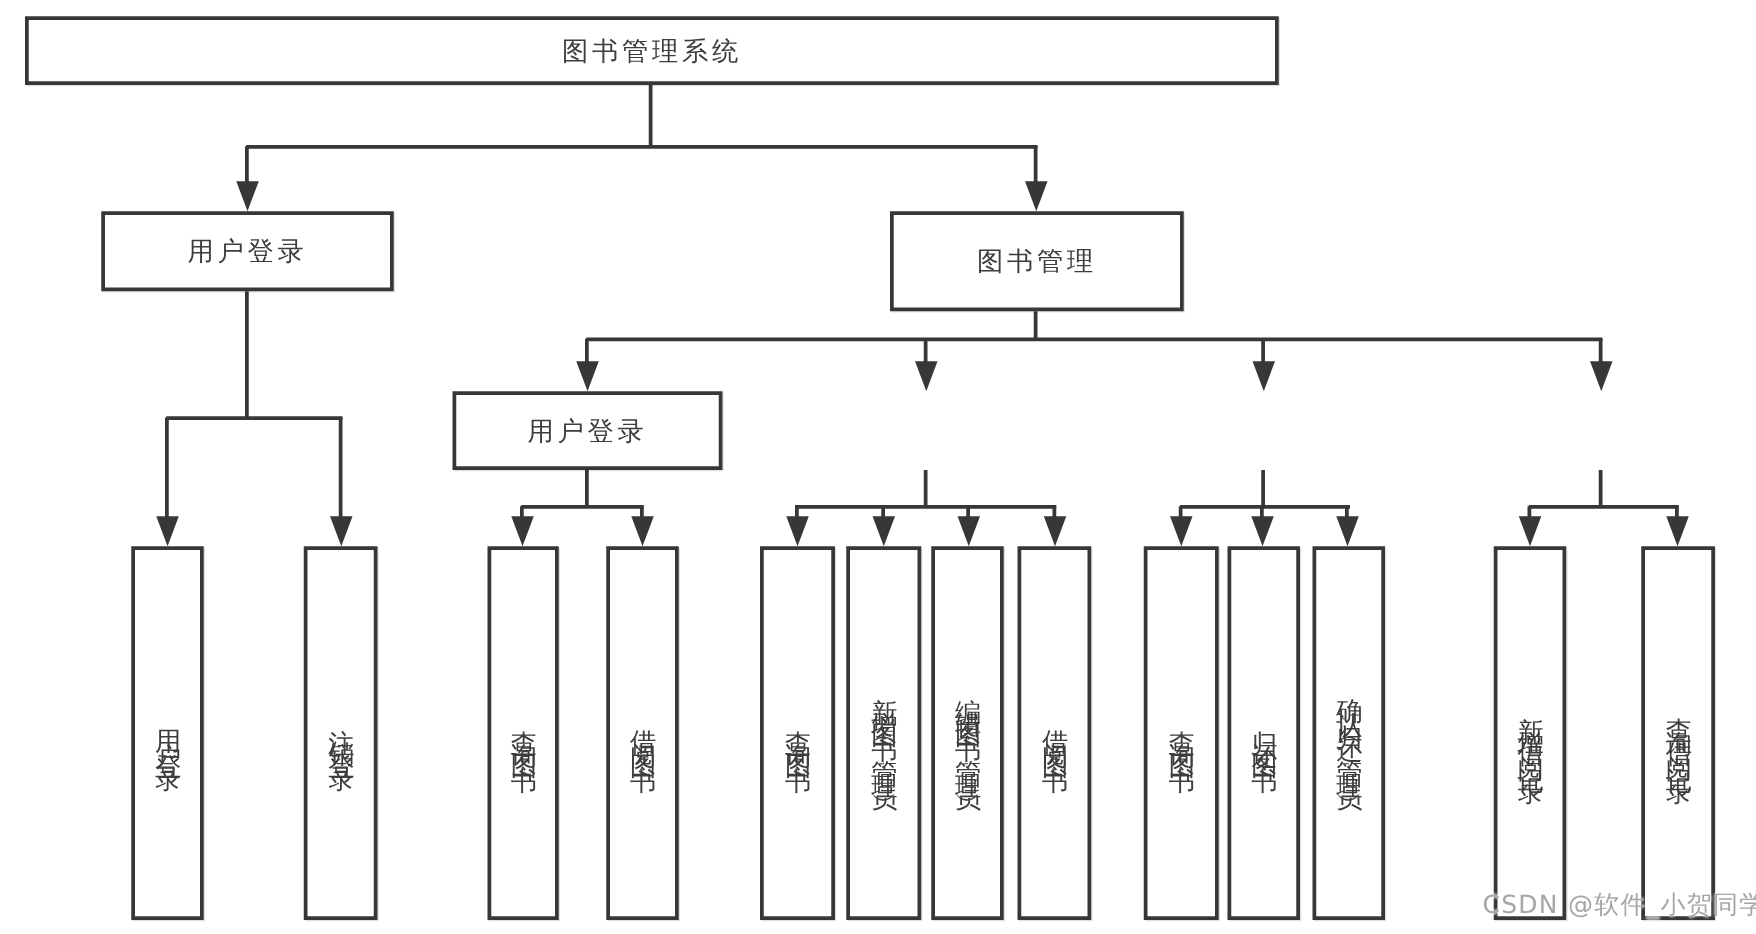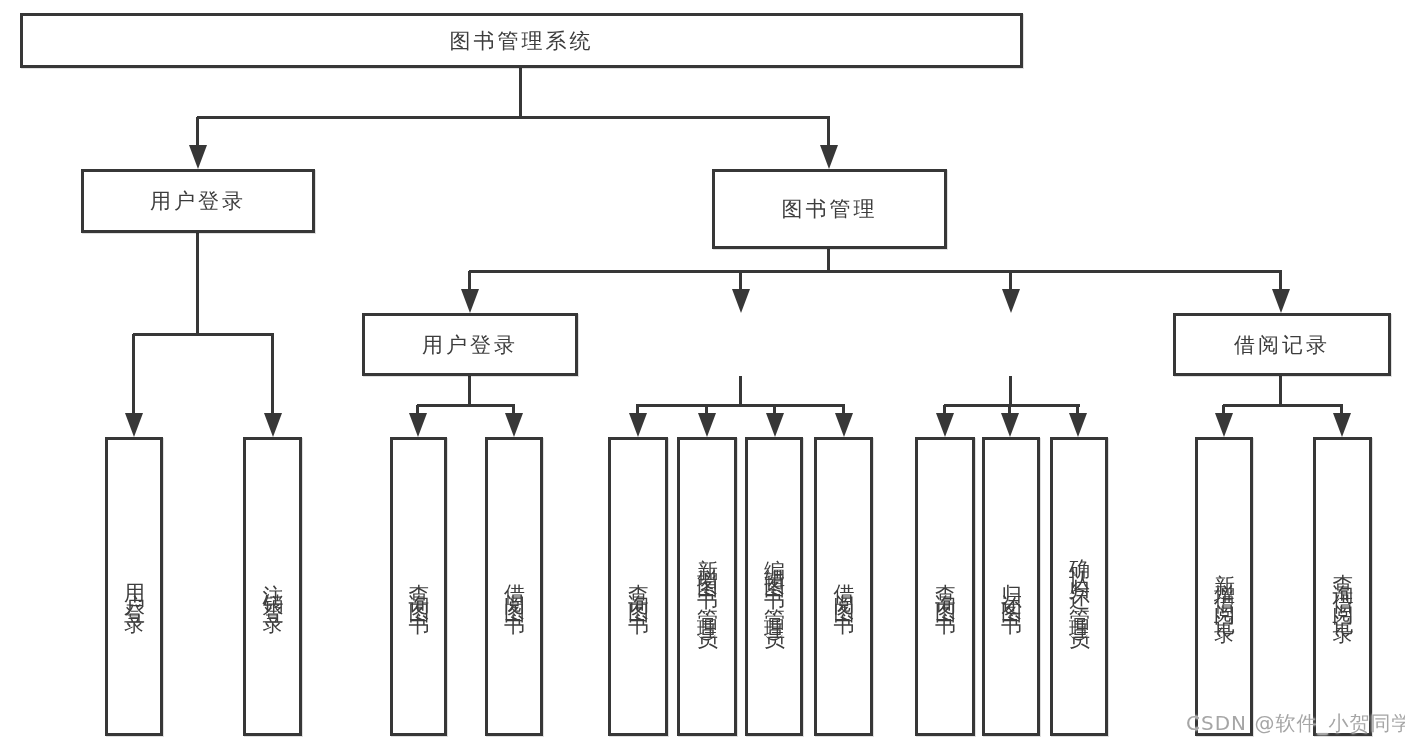--- a/index.html
+++ b/index.html
@@ -126,23 +126,20 @@
   <div class="box hbox" style="left:81px;top:169px;width:234px;height:64px">
     <span class="lbl">用户登录</span>
   </div>
   <div class="box hbox" style="left:712px;top:169px;width:235px;height:80px">
     <span class="lbl">图书管理</span>
   </div>
 
   <div class="box hbox" style="left:362px;top:313px;width:216px;height:63px">
     <span class="lbl">用户登录</span>
   </div>
-  <div class="box hbox" style="left:1173px;top:313px;width:218px;height:63px">
-    <span class="lbl">借阅记录</span>
-  </div>
 
   <div class="box vbox" style="left:105px;top:437px;width:58px;height:299px">
     <span class="lbl">用户登录</span>
   </div>
   <div class="box vbox" style="left:243px;top:437px;width:59px;height:299px">
     <span class="lbl">注销登录</span>
   </div>
 
   <div class="box vbox" style="left:390px;top:437px;width:57px;height:299px">
     <span class="lbl">查询图书</span>

